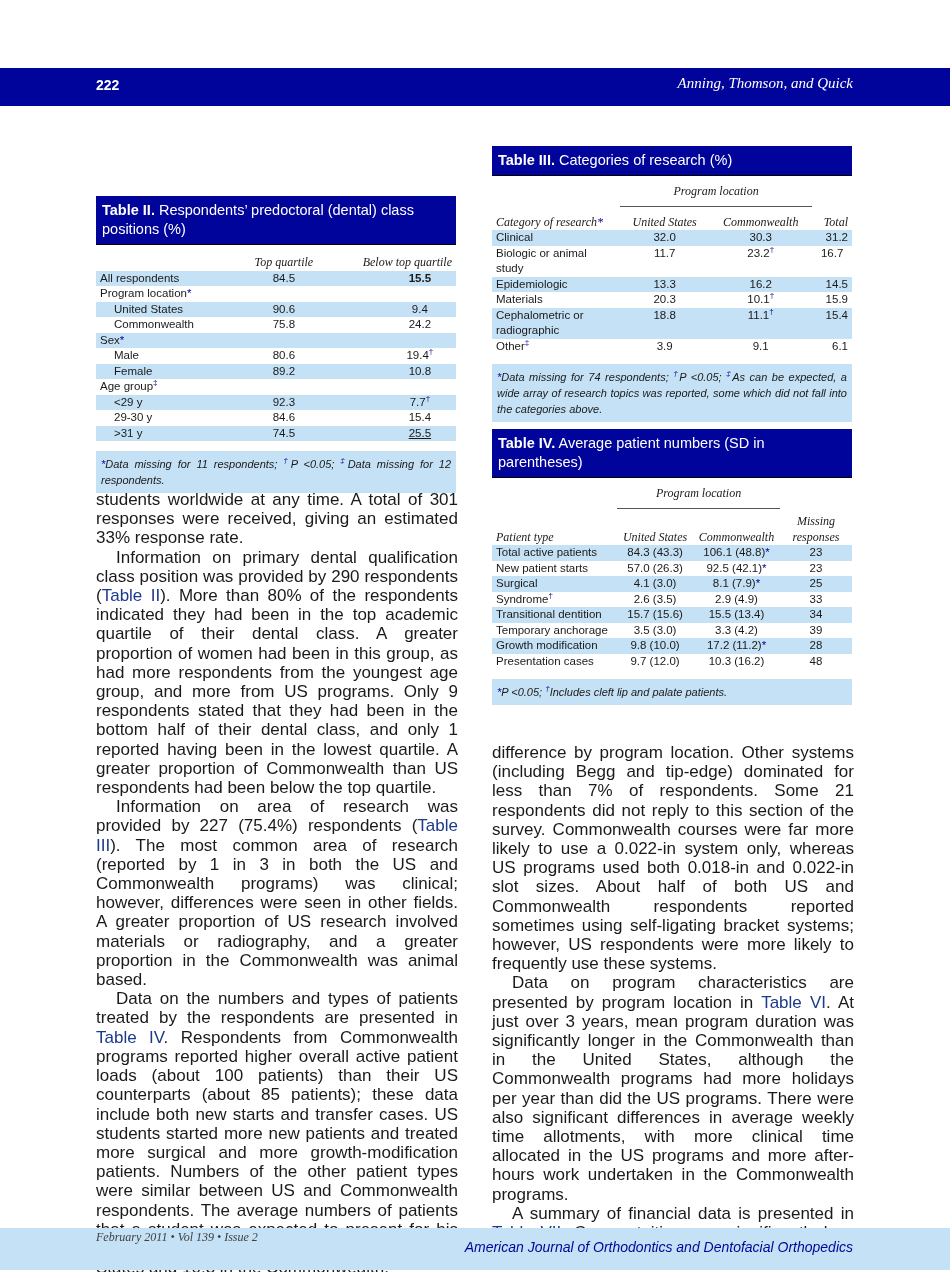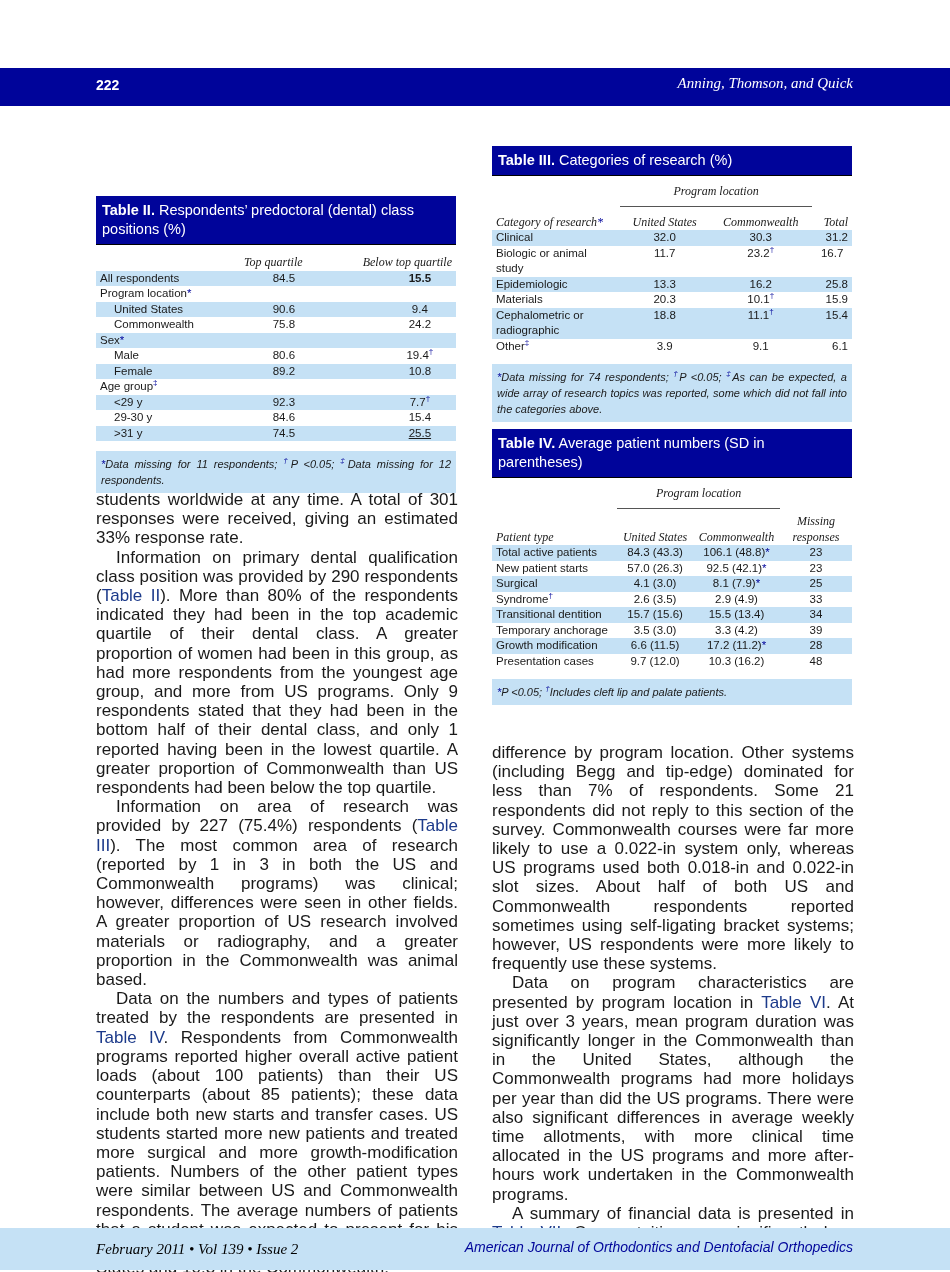--- a/index.html
+++ b/index.html
@@ -4,21 +4,21 @@
 <style>
   html, body { margin:0; padding:0; }
   body { width:950px; height:1272px; background:#ffffff; position:relative; overflow:hidden;
          font-family:"Liberation Sans", "DejaVu Sans", sans-serif; color:#1a1a1a; }
   .header-bar { position:absolute; left:0; top:68px; width:950px; height:38px; background:#00049a; }
   .page-num { position:absolute; left:96px; top:9px; color:#fff; font-weight:bold; font-size:14px;
               font-family:"Liberation Sans", sans-serif; }
   .running-head { position:absolute; right:97px; top:7px; color:#fff; font-style:italic; font-size:15px;
               font-family:"Liberation Serif", serif; }
   .footer-bar { position:absolute; left:0; top:1228px; width:950px; height:42px; background:#c5e1f5; }
-  .footer-left { position:absolute; left:96px; top:13px; color:#000000; font-style:italic; font-size:15px;
+  .footer-left { position:absolute; left:96px; top:2px; color:#404040; font-style:italic; font-size:12px;
               font-family:"Liberation Serif", serif; }
   .footer-right { position:absolute; right:97px; top:11px; color:#00059a; font-style:italic; font-size:14px;
               font-family:Liberation Sans, sans-serif; }
 
   .tbl { position:absolute; width:360px; font-size:11.5px; }
   .tbl-title { background:#00049a; color:#fff; font-size:14.5px; line-height:19px; padding:5px 6px 5px 6px;
                border-bottom:1px solid #000; }
   .tbl-title b { font-weight:bold; }
   .tbl table { width:100%; border-collapse:collapse; margin-top:4px; }
   .tbl td, .tbl th { padding:0 4px; line-height:15.5px; vertical-align:top; font-weight:normal; }
@@ -47,21 +47,21 @@
 
 <div class="tbl" style="left:96px; top:153px;margin-top:43px;">
   <div class="tbl-title">
     <b>Table II.</b>
     <span>Respondents’ predoctoral (dental) class positions (%)</span>
   </div>
   <table style="margin-top:10px;">
     <thead>
       <tr>
         <th style="width:40%;"></th>
-        <th style="text-align:left;">Top quartile</th>
+        <th style="text-align:center;">Top quartile</th>
         <th style="text-align:right;">Below top quartile</th>
       </tr>
     </thead>
     <tbody id="t2body">
         <tr class="shade">
           <td class="">All respondents</td>
           <td class="num">84.5</td>
           <td class="num" style="text-align:center; padding-left:60px;font-weight:bold;">15.5</td>
         </tr>
         <tr>
@@ -148,21 +148,21 @@
         <tr>
           <td style="width:120px;">Biologic or animal study</td>
           <td class="num">11.7</td>
           <td class="num">23.2<sup>†</sup></td>
           <td class="num" style="">16.7</td>
         </tr>
         <tr class="shade">
           <td style="width:120px;">Epidemiologic</td>
           <td class="num">13.3</td>
           <td class="num">16.2</td>
-          <td class="num" style="text-align:right;">25.8</td>
+          <td class="num" style="text-align:right;">14.5</td>
         </tr>
         <tr>
           <td style="width:120px;">Materials</td>
           <td class="num">20.3</td>
           <td class="num">10.1<sup>†</sup></td>
           <td class="num" style="text-align:right;">15.9</td>
         </tr>
         <tr class="shade">
           <td style="width:120px;">Cephalometric or radiographic</td>
           <td class="num">18.8</td>
@@ -231,21 +231,21 @@
           <td class="num">34</td>
         </tr>
         <tr>
           <td>Temporary anchorage</td>
           <td class="num">3.5 (3.0)</td>
           <td class="num">3.3 (4.2)</td>
           <td class="num">39</td>
         </tr>
         <tr class="shade">
           <td>Growth modification</td>
-          <td class="num">6.6 (11.5)</td>
+          <td class="num">9.8 (10.0)</td>
           <td class="num">17.2 (11.2)<span class="star">*</span></td>
           <td class="num">28</td>
         </tr>
         <tr>
           <td>Presentation cases</td>
           <td class="num">9.7 (12.0)</td>
           <td class="num">10.3 (16.2)</td>
           <td class="num">48</td>
         </tr>
       </tbody>

